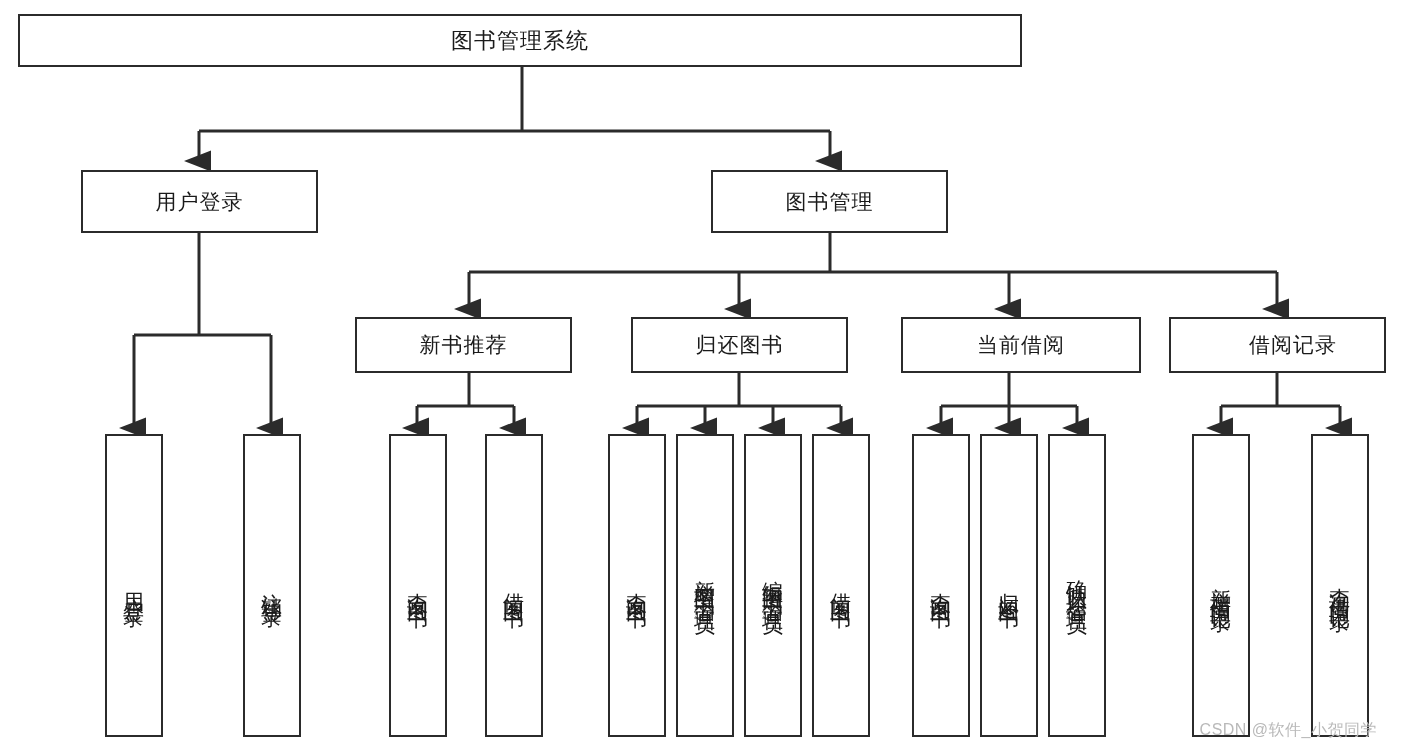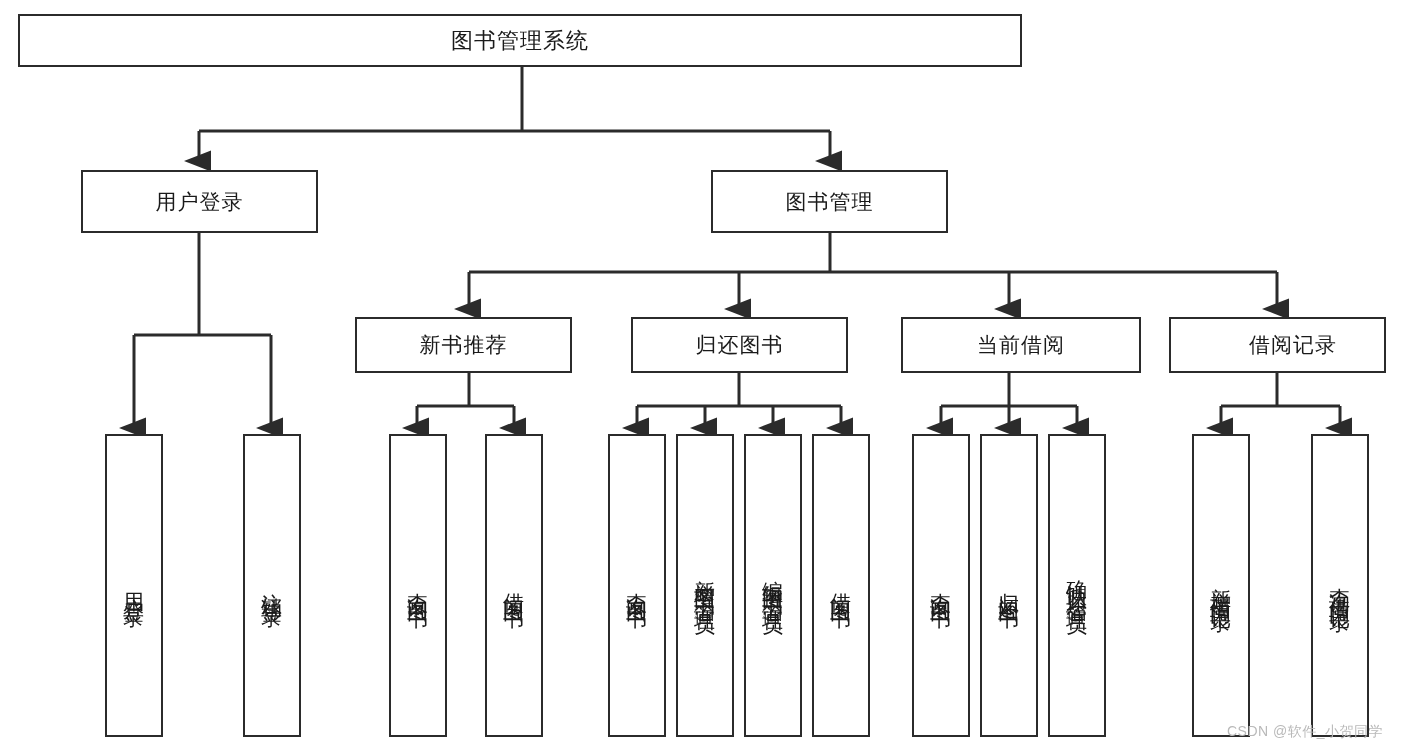--- a/index.html
+++ b/index.html
@@ -54,23 +54,23 @@
     align-items: center;
     justify-content: center;
   }
   .node-v .vtext {
     writing-mode: vertical-rl;
     text-orientation: upright;
     display: block;
   }
   #watermark {
     position: absolute;
-    right: 22px;
+    right: 28px;
     bottom: 6px;
-    font-size: 14px;
+    font-size: 16px;
     color: #b9b9b9;
     white-space: nowrap;
     letter-spacing: 0.5px;
   }
 </style>
 </head>
 <body>
 
 <div id="canvas">
 

